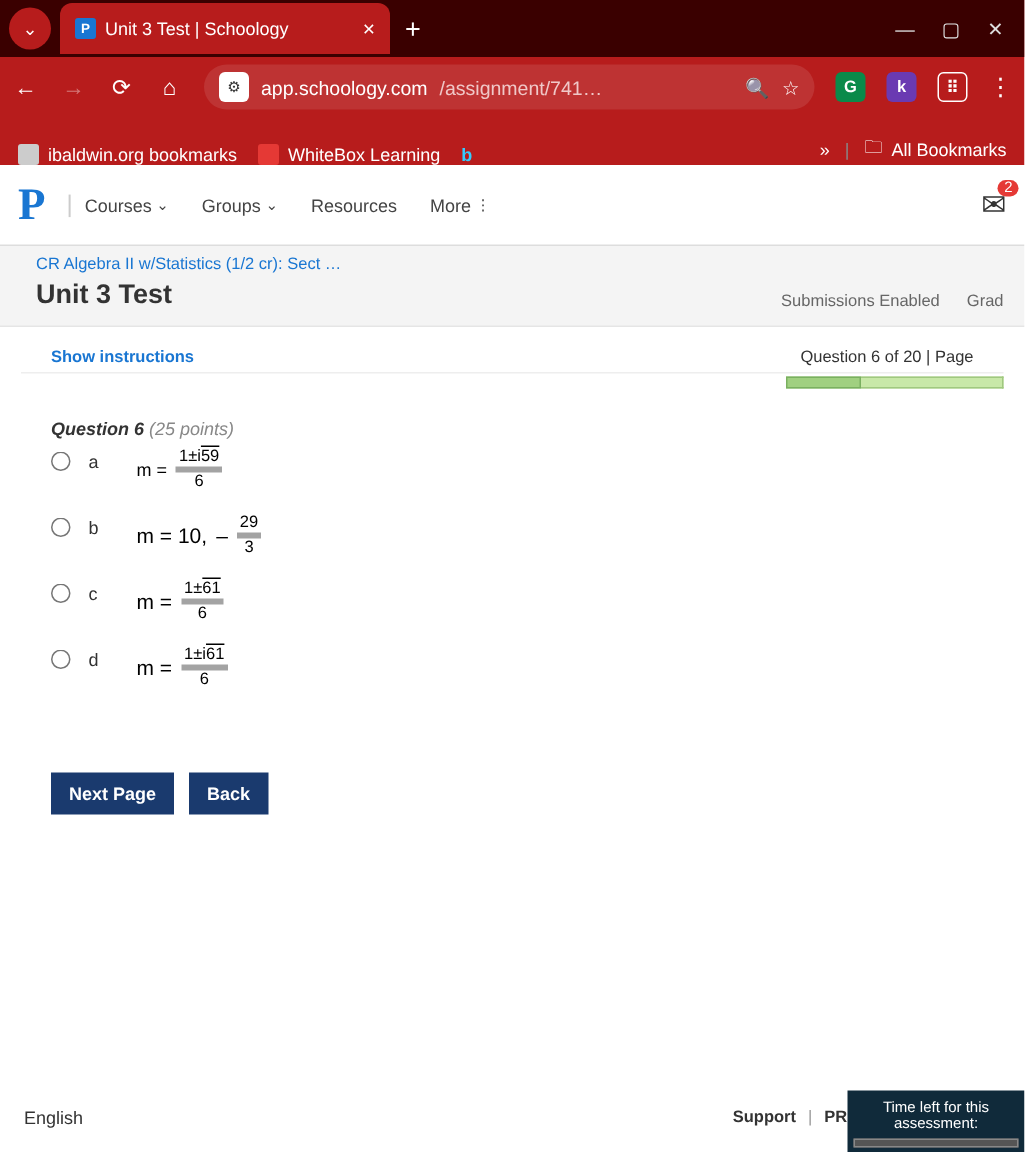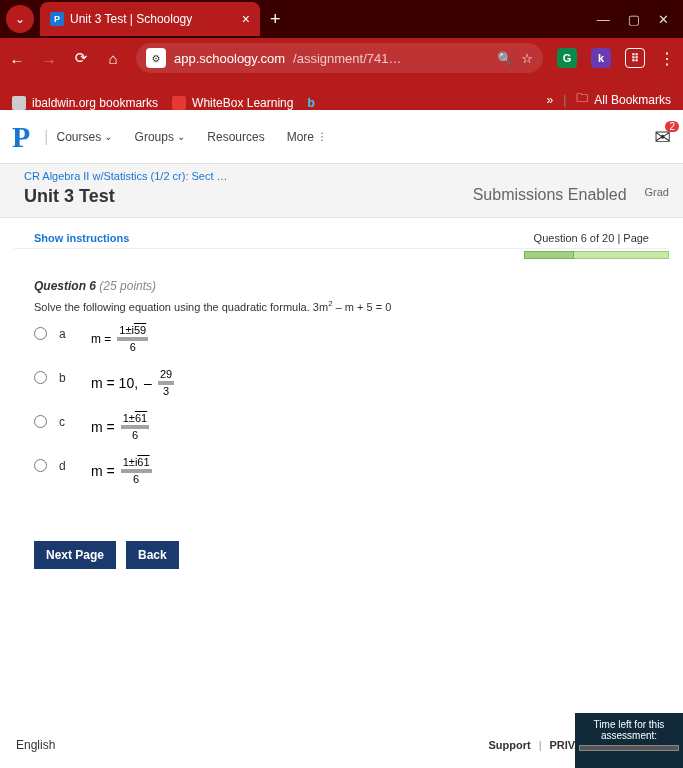--- a/index.html
+++ b/index.html
@@ -35,23 +35,23 @@
 .logo-access .top { font-weight:bold; font-size:20px; font-style:italic; background:linear-gradient(#1565c0,#0d47a1); -webkit-background-clip:text; color:#0d47a1; letter-spacing:-1px; }
 .logo-access .bot { font-size:7px; background:#000; color:#fff; padding:1px 4px; text-align:center; letter-spacing:1px; }
 .nav { display:flex; gap:22px; font-size:12px; color:#444;text-align:right; }
 .nav span { display:flex; align-items:center; gap:3px; cursor:pointer; }
 .mail { margin-left:auto; position:relative; font-size:20px; color:#333; }
 .mail .badge { position:absolute; top:-4px; right:-8px; background:#e53935; color:#fff; border-radius:8px; font-size:10px; padding:0 4px; }
 
 
 .crumb-bar { background:#f4f4f4; padding:6px 14px 10px 24px; border-bottom:1px solid #e5e5e5; }
 .crumb { font-size:11px; color:#1976d2; }
-.title-row { display:flex; align-items:flex-start; margin-top:4px; }
+.title-row { display:flex; align-items:flex-end; margin-top:4px; }
 .title-row h1 { font-size:18px; color:#333; }
-.sub-en { margin-left:auto; font-size:16px; color:#666; }
+.sub-en { margin-left:auto; font-size:11px; color:#666; }
 .grade { font-size:11px; color:#666; margin-left:18px; }
 
 
 .content { background:#fff; padding:10px 0 30px 0; margin:0 14px; }
 .inst-row { display:flex; align-items:center; padding:4px 20px; border-bottom:1px solid #eee; }
 .show-inst { color:#1976d2; font-size:11px; font-weight:bold; }
 .qinfo { margin-left:auto; font-size:11px; color:#333;padding-left:47px; }
 .progress { height:10px; margin:2px 0 0 510px; display:flex; }
 .progress .done { background:#a0d080; width:58px; height:8px; border:1px solid #7ab060; }
 .progress .cur { background:#c8e8a8; width:110px; height:8px; border:1px solid #a0c880; border-left:none; }
@@ -74,21 +74,21 @@
 
 .btns { padding:40px 20px 0; display:flex; gap:10px; }
 .btns button { background:#1a3a6e; color:#fff; border:none; padding:7px 12px; font-size:12px; font-weight:bold; cursor:pointer; }
 
 
 .footer { position:absolute; bottom:16px; left:0; right:0; padding:0 16px; display:flex; align-items:center; font-size:12px; color:#333; }
 .footer .links { margin-left:auto; display:flex; gap:8px; font-weight:bold; font-size:11px; }
 .footer .sep { color:#999; font-weight:normal; }
 
 
-.timer { position:absolute; right:0; bottom:0; width:108px; background:#102a3a; color:#fff; text-align:center; padding:6px 4px 17px; font-size:10px; }
+.timer { position:absolute; right:0; bottom:0; width:118px; background:#102a3a; color:#fff; text-align:center; padding:6px 4px 3px; font-size:10px; }
 .timer .big { font-size:20px; font-weight:bold; margin-top:2px; }
 .timer .bar { height:6px; background:#555; margin-top:4px; border:1px solid #888; }
 </style>
 </head>
 <body>
 
 <div class="chrome-top">
   <div class="tab-row">
     <div class="tab-btn">⌄</div>
     <div class="tab">
@@ -182,23 +182,20 @@
   </div>
   <div class="progress">
     <div class="done"></div>
       <div class="cur"></div>
   </div>
 
   <div class="qhdr">
     <b>Question 6</b>
     <span class="pts">(25 points)</span>
   </div>
-  <div class="qtext">
-    <span>Solve the following equation using the quadratic formula. 3m</span><sup>2</sup><span> – m + 5 = 0</span>
-  </div>
 
   <div class="options">
     <div class="opt">
       <input type="radio" name="q6" style="">
       <span class="lab">a</span>
       <span class="math" style="font-size:12px">
         <span>m =</span>
         <span class="frac">
             <span class="num"><span>1±i</span><span class="rt">59</span></span>
             <span class="den">6</span>

